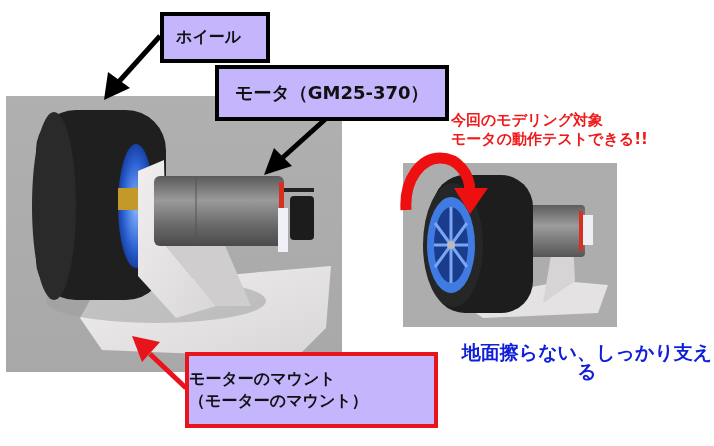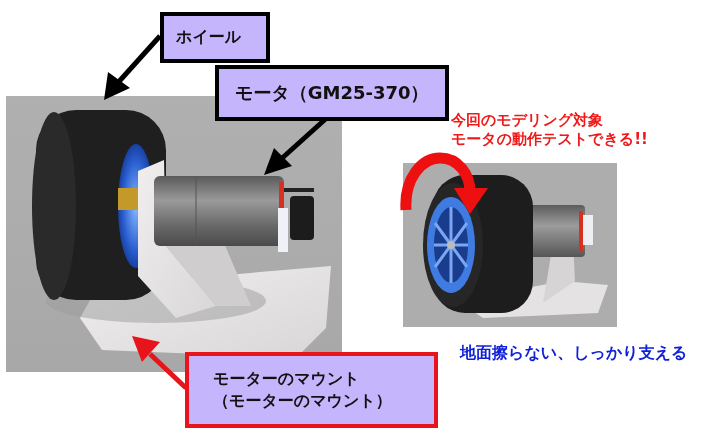--- a/index.html
+++ b/index.html
@@ -4,21 +4,21 @@
 <style>
   html, body { margin:0; padding:0; }
   body { width:714px; height:446px; background:#ffffff; position:relative; overflow:hidden;
          font-family:"DejaVu Sans","Liberation Sans",sans-serif; }
   .abs { position:absolute; }
   .callout { position:absolute; background:#c4b5fd; box-sizing:border-box; display:flex;
              align-items:center; font-weight:bold; color:#111; }
   .callout-black { border:4px solid #000; }
   .callout-red { border:4px solid #e8141b; flex-direction:column; align-items:flex-start; justify-content:center; }
   .note-red { color:#f01818; font-weight:bold; font-size:15px; line-height:19px; }
-  .note-blue { color:#1020d8; font-weight:bold; font-size:16px; line-height:19px;text-align:center; }
+  .note-blue { color:#1020d8; font-weight:bold; font-size:19px; line-height:19px;text-align:center; }
   svg { display:block; }
 </style>
 </head>
 <body>
 
 <div class="abs" style="left:6px;top:96px;width:336px;height:276px;">
   <svg width="336" height="276" viewBox="0 0 336 276">
     <defs>
       <linearGradient id="bgL" x1="0" y1="0" x2="0" y2="1">
         <stop offset="0" stop-color="#b0b0b0"></stop>
@@ -125,21 +125,21 @@
 </svg>
 
 <div class="callout callout-black" style="left:160px;top:12px;width:110px;height:51px;padding-left:12px;font-size:16px;">
   <span>ホイール</span>
 </div>
 
 <div class="callout callout-black" style="left:215px;top:65px;width:234px;height:56px;padding-left:16px;font-size:18px;">
   <span>モータ（GM25-370）</span>
 </div>
 
-<div class="callout callout-red" style="left:185px;top:352px;width:253px;height:76px;padding-left:24px;font-size:16px;line-height:22px;">
+<div class="callout callout-red" style="left:185px;top:352px;width:253px;height:76px;font-size:16px;line-height:22px;">
   <span>モーターのマウント</span>
   <span>（モーターのマウント）</span>
 </div>
 
 <div class="abs note-red" style="left:451px;top:111px;">
   <div>今回のモデリング対象</div>
   <div>モータの動作テストできる!!</div>
 </div>
 
 <div class="abs note-blue" style="left:460px;top:343px;">

